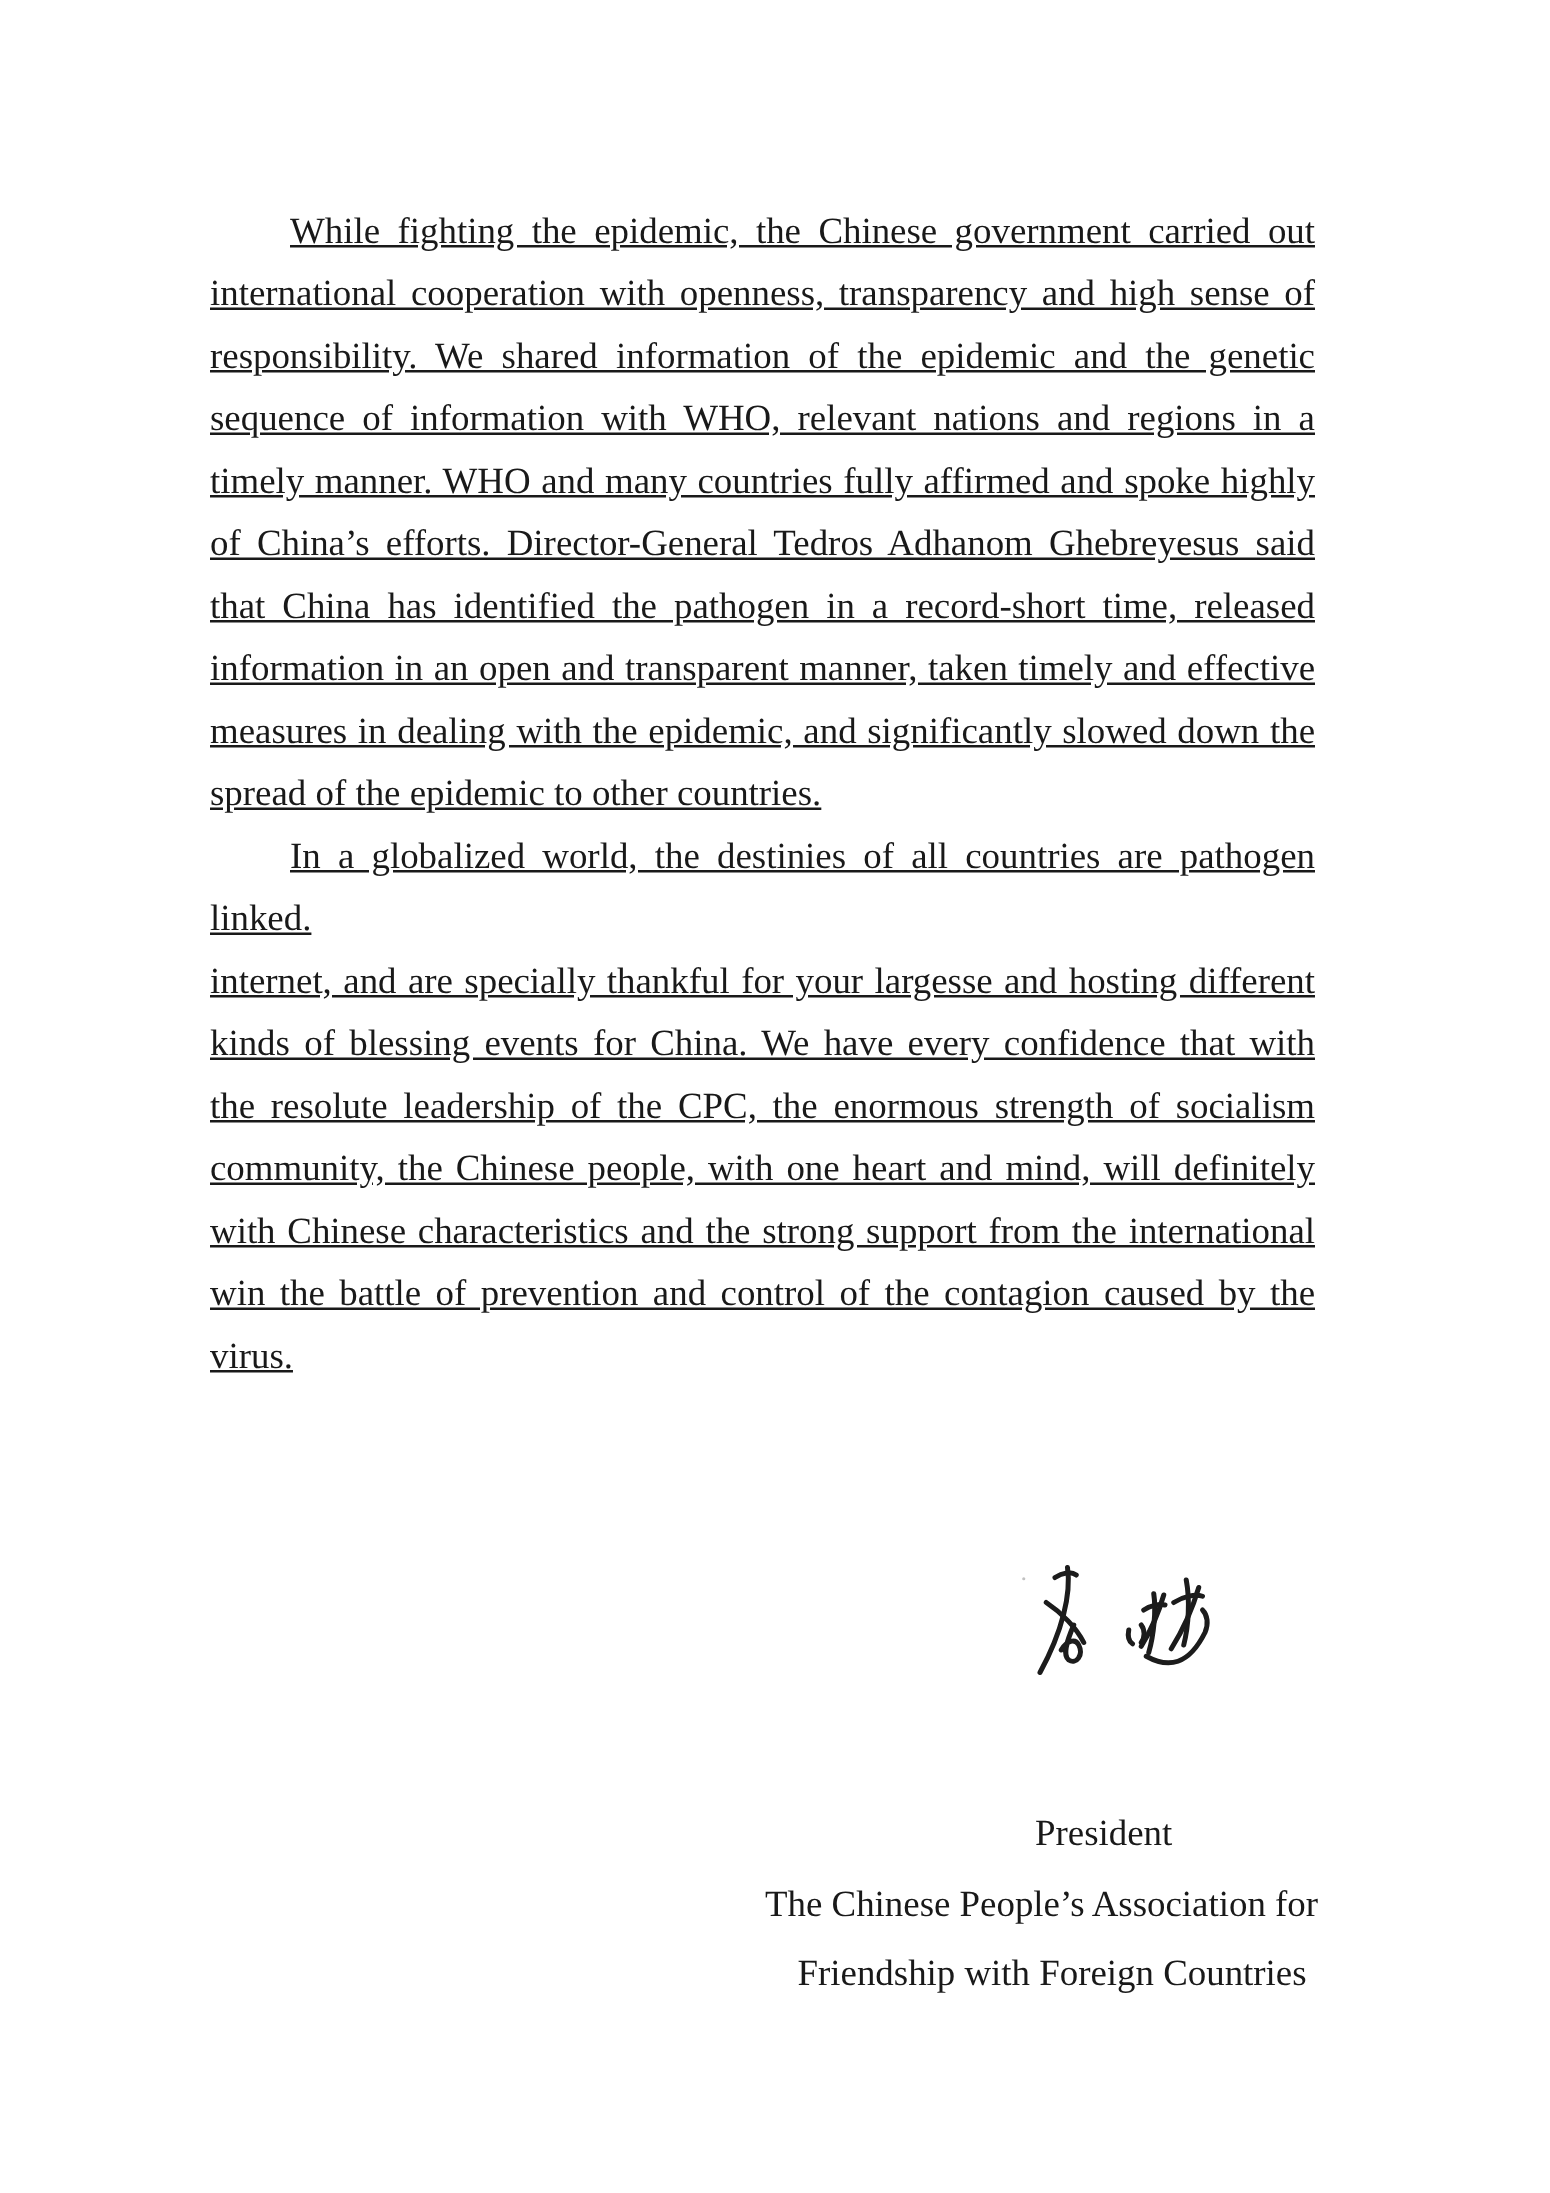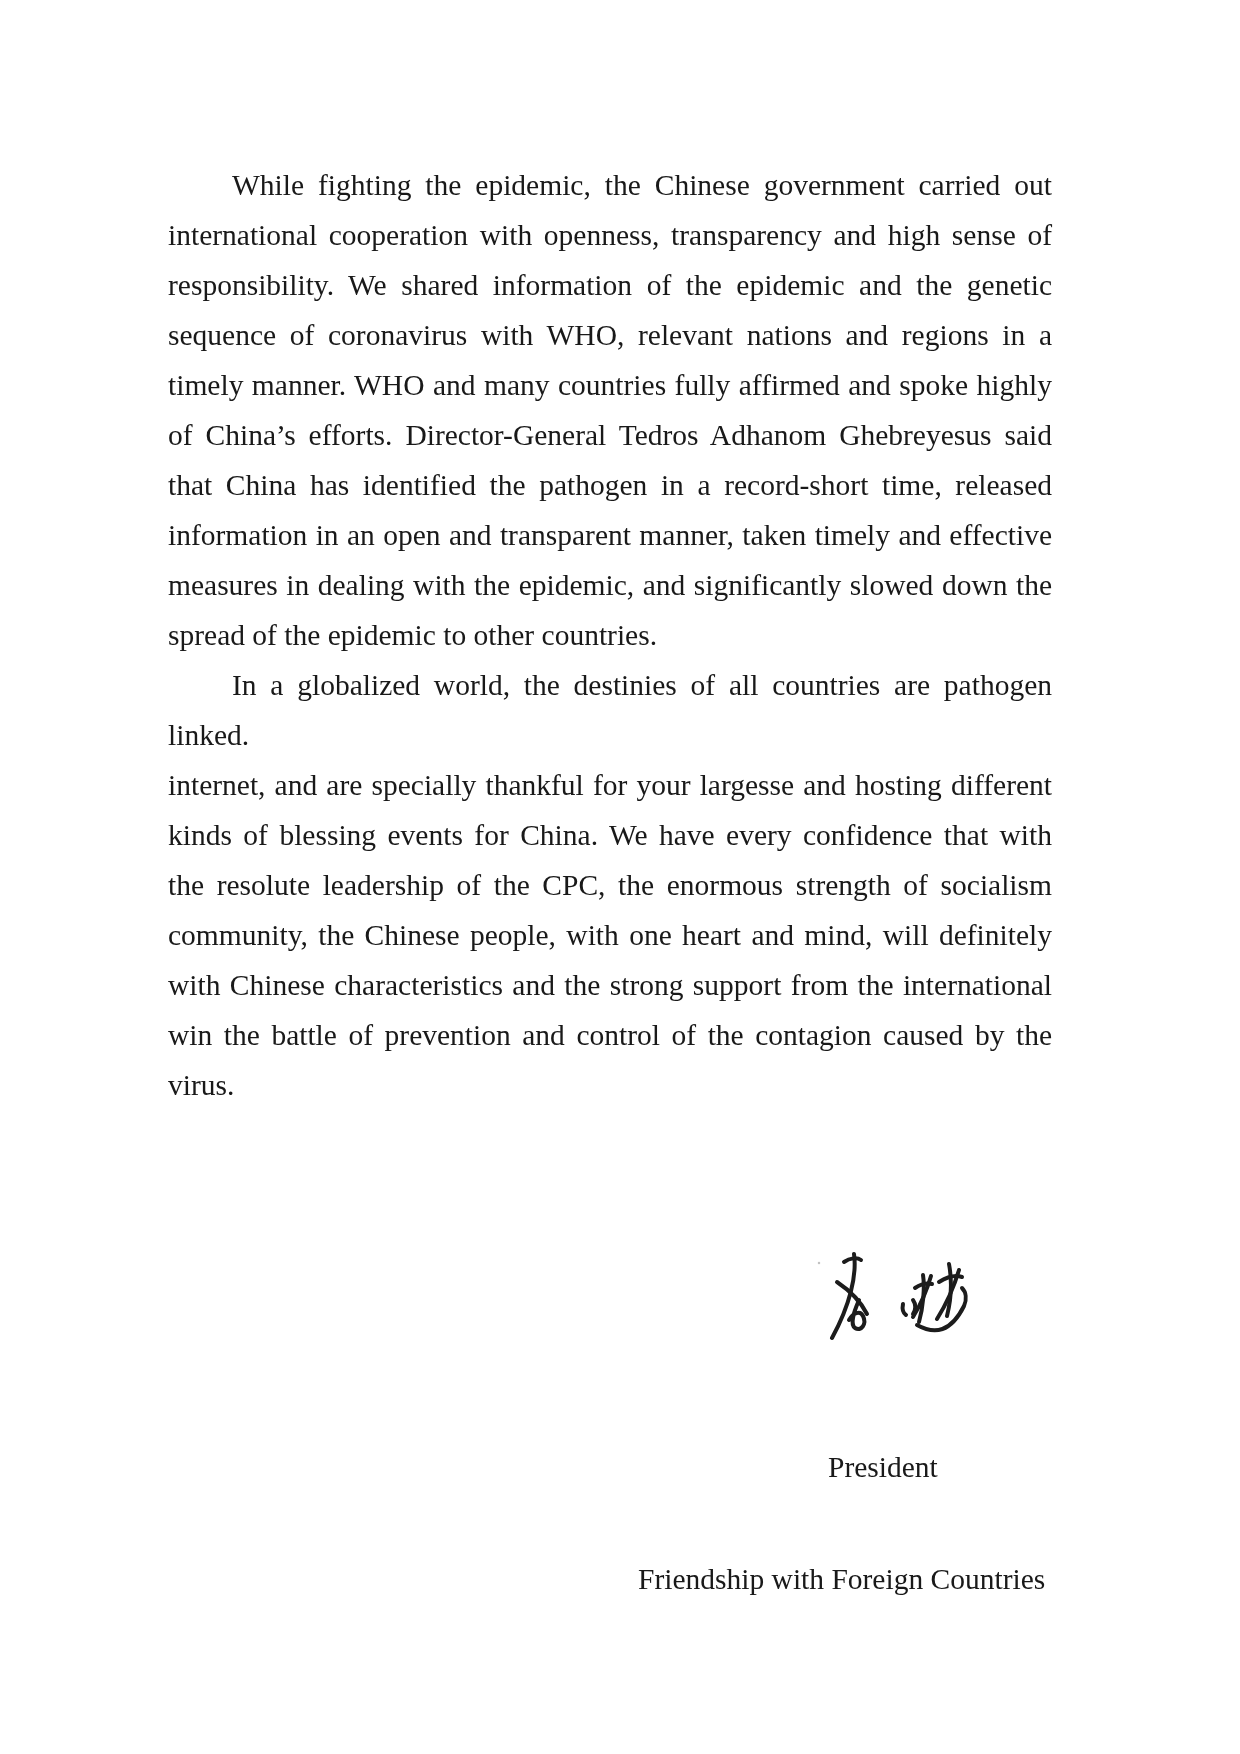--- a/index.html
+++ b/index.html
@@ -18,20 +18,21 @@
     left: 168px;
     top: 160px;
     width: 884px;
     font-size: 29.5px;
     line-height: 50px;
   }
   .line {
     text-align: justify;
     text-align-last: justify;
     white-space: normal;
+    text-decoration: underline;
   }
   .line.first { text-indent: 64px; }
   .line.last  { text-align-last: left; }
   .signoff-line {
     position: absolute;
     font-size: 29.5px;
     line-height: 1.2;
     white-space: nowrap;
     margin-top: 46px;
   }
@@ -49,21 +50,21 @@
 </style>
 </head>
 <body>
 
 <div class="page">
 
   <div class="letter-body" id="paragraphs">
       <div class="line first">While fighting the epidemic, the Chinese government carried out</div>
       <div class="line">international cooperation with openness, transparency and high sense of</div>
       <div class="line">responsibility. We shared information of the epidemic and the genetic</div>
-      <div class="line">sequence of coronavirus with WHO, relevant nations and regions in a</div>
+      <div class="line">sequence of information with WHO, relevant nations and regions in a</div>
       <div class="line">timely manner. WHO and many countries fully affirmed and spoke highly</div>
       <div class="line">of China’s efforts. Director-General Tedros Adhanom Ghebreyesus said</div>
       <div class="line">that China has identified the pathogen in a record-short time, released</div>
       <div class="line">information in an open and transparent manner, taken timely and effective</div>
       <div class="line">measures in dealing with the epidemic, and significantly slowed down the</div>
       <div class="line last">spread of the epidemic to other countries.</div>
       <div class="line first">In a globalized world, the destinies of all countries are pathogen linked.</div>
       <div class="line">internet, and are specially thankful for your largesse and hosting different</div>
       <div class="line">kinds of blessing events for China. We have every confidence that with</div>
       <div class="line">the resolute leadership of the CPC, the enormous strength of socialism</div>
@@ -91,16 +92,17 @@
       <path d="M232,72 C224,100 212,128 196,154"></path>
       <path d="M268,48 C274,80 272,120 264,152"></path>
       <path d="M248,84 C264,74 282,70 294,74"></path>
       <path d="M288,60 C278,94 264,126 244,158"></path>
       <path d="M204,170 C240,190 272,184 298,132 C304,118 302,104 294,96"></path>
     </svg>
   </div>
 
   <div class="signoff-line signoff-president">President</div>
 
+  <div class="signoff-line signoff-org1">The Chinese People’s Association for</div>
 
   <div class="signoff-line signoff-org2">Friendship with Foreign Countries</div>
 
 </div>
 
 </body></html>

